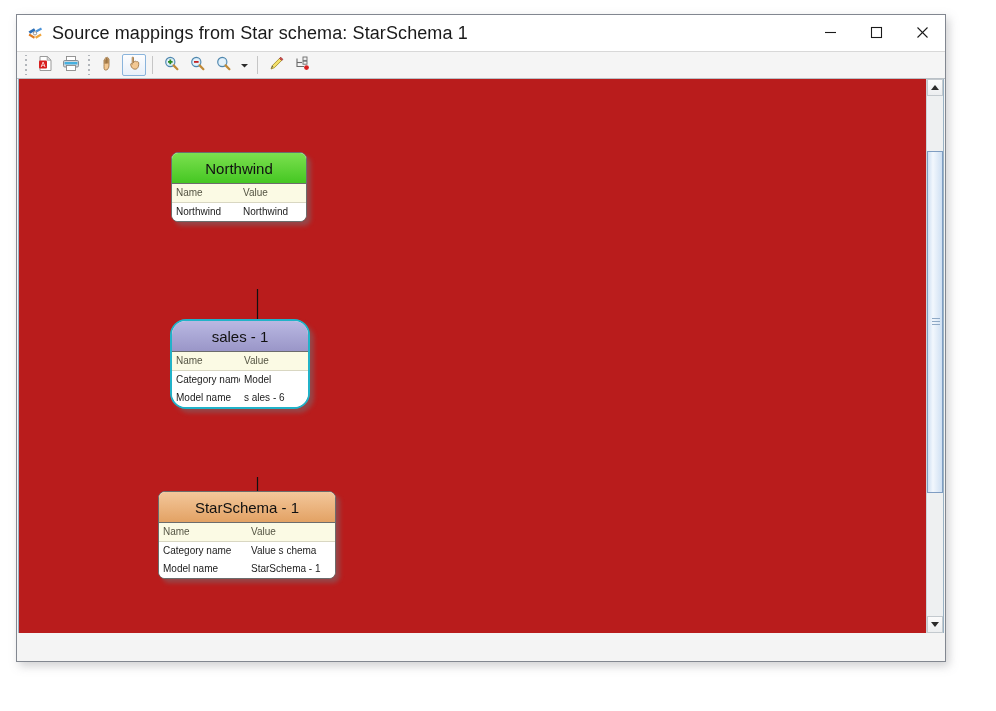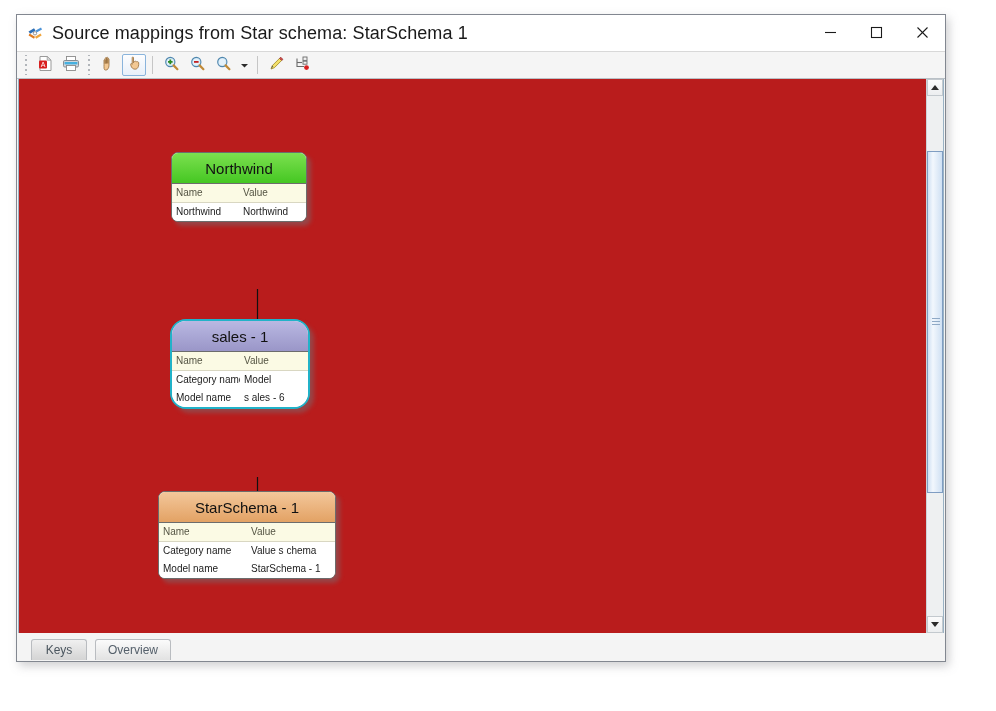--- a/index.html
+++ b/index.html
@@ -463,18 +463,14 @@
       <div id="sb-thumb">
         <span id="sb-grip"></span>
       </div>
       <div id="sb-track-bot" style="top:414px;bottom:17px;"></div>
       <div class="sb-arrow" id="sb-down">
         <span class="sb-tri down"></span>
       </div>
     </div>
   </div>
 
-  <div id="tabbar">
-    <div class="tab selected">Keys</div>
-    <div class="tab">Overview</div>
-  </div>
 
 </div>
 
 </body></html>

